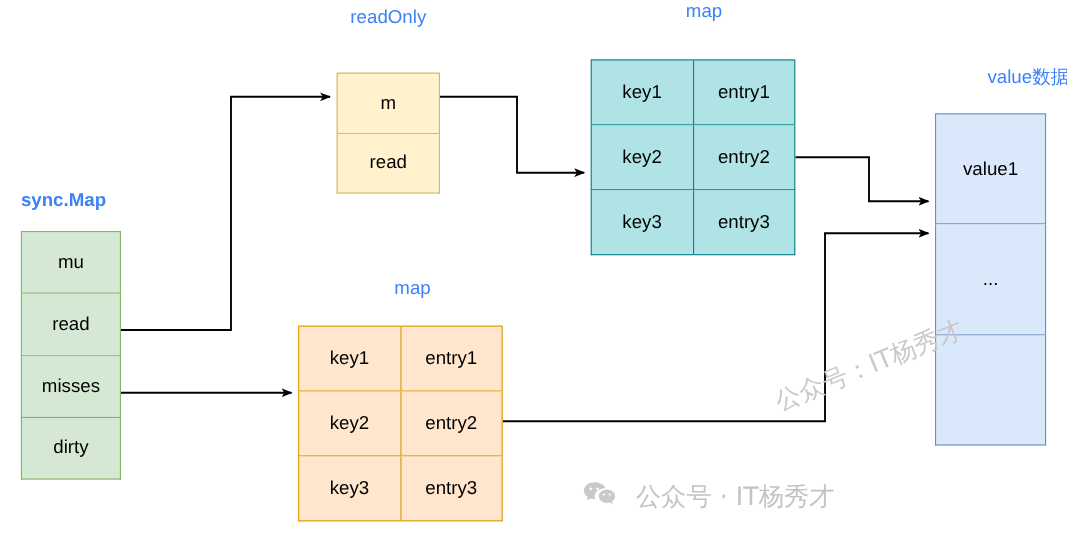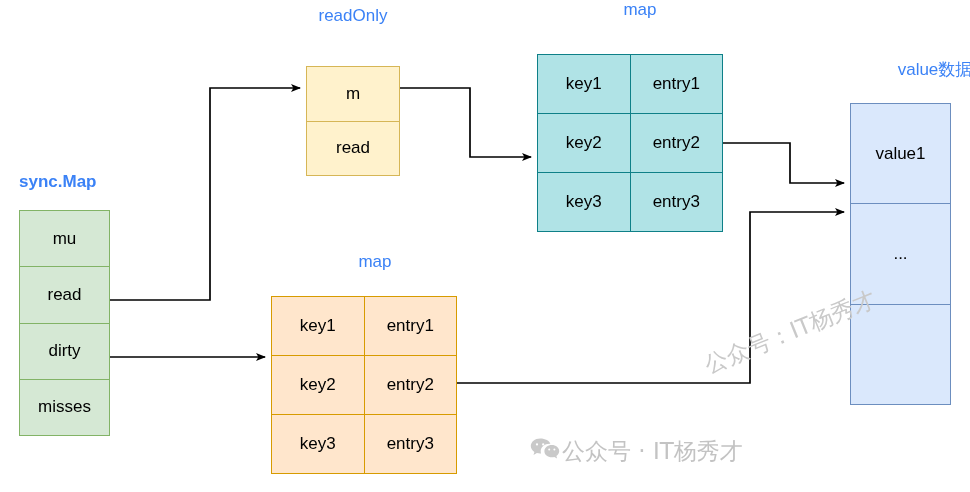--- a/index.html
+++ b/index.html
@@ -79,21 +79,21 @@
   }
   #wm-diagonal{
     left:700px;top:352px;
     font-size:23px;
     transform:rotate(-22deg);
     transform-origin:left top;
   }
   #wm-footer{
     left:530px;top:436px;
     font-size:23px;
-    display:flex;align-items:center;gap:2px;
+    display:flex;align-items:center;gap:18px;
   }
   #wm-footer-text{color:#c3c3c3;}
 </style>
 </head>
 <body>
 
 <div id="stage">
 
   <svg id="wires" viewBox="0 0 970 492" width="970" height="492">
     <defs>
@@ -115,24 +115,24 @@
 
   <div class="label" id="syncmap-label">sync.Map</div>
   <div class="tbl green" id="syncmap-table">
     <div class="row">
       <div class="cell">mu</div>
     </div>
     <div class="row">
       <div class="cell">read</div>
     </div>
     <div class="row">
+      <div class="cell">misses</div>
+    </div>
+    <div class="row">
       <div class="cell">dirty</div>
-    </div>
-    <div class="row">
-      <div class="cell">misses</div>
     </div>
   </div>
 
   <div class="label" id="readonly-label">readOnly</div>
   <div class="tbl yellow" id="readonly-table">
     <div class="row">
       <div class="cell">m</div>
     </div>
     <div class="row">
       <div class="cell">read</div>

